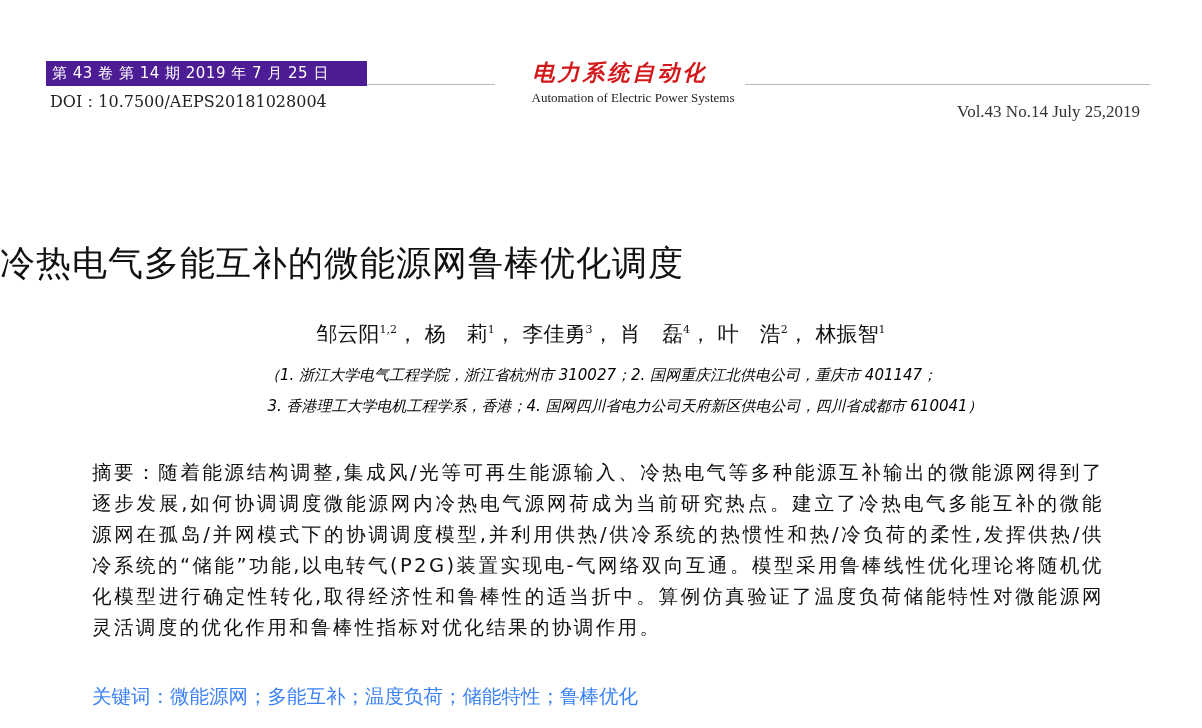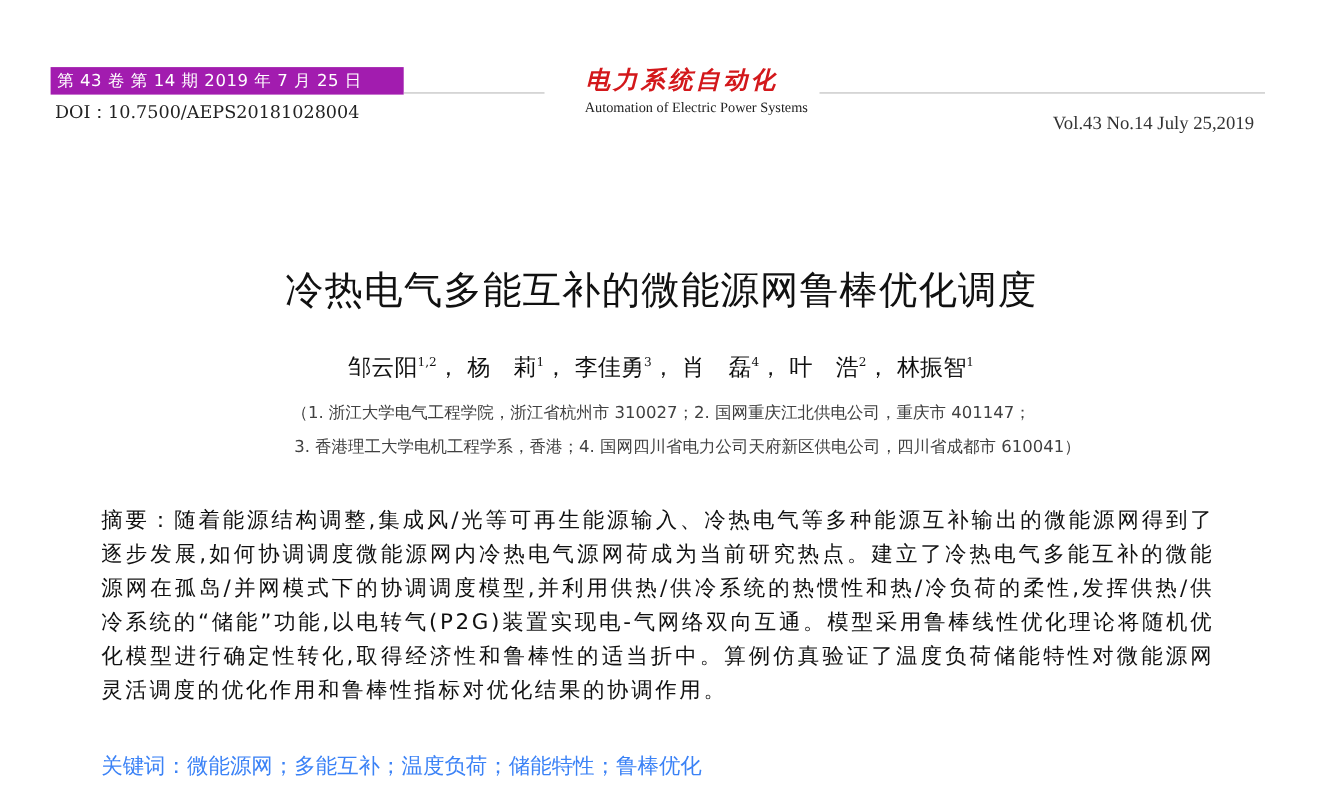--- a/index.html
+++ b/index.html
@@ -1,46 +1,46 @@
 <!DOCTYPE html>
 <html><head>
 <meta charset="utf-8">
 <style>
   html, body { margin: 0; padding: 0; background: #ffffff; }
   body { width: 1202px; height: 728px; position: relative; overflow: hidden; color: #1a1a1a; }
   .abs { position: absolute; }
   .issue-band {
-    left: 46px; top: 61px; width: 321px; height: 25px; background: #a21caf;
+    left: 46px; top: 61px; width: 321px; height: 25px; background: #4c1d95;
     color: #ffffff; font-family: "DejaVu Sans", sans-serif; font-size: 15px;
     line-height: 25px; padding-left: 6px; box-sizing: border-box; white-space: nowrap; letter-spacing: 0.5px;
   }
   .rule { height: 1px; background: #b9b9b9; }
   .doi {
     left: 50px; top: 92px; font-family: "DejaVu Serif", serif; font-size: 16px; color: #222; white-space: nowrap;
   }
   .journal-cn {
     left: 500px; top: 58px; width: 240px; text-align: center; color: #d3181b;
     font-family: "DejaVu Serif", serif; font-weight: bold; font-style: italic; font-size: 22px; letter-spacing: 3px;
   }
   .journal-en {
     left: 508px; top: 90px; width: 250px; text-align: center; font-family: "Liberation Serif", serif; font-size: 13px; color: #222;
   }
   .vol {
     left: 900px; top: 62px; width: 240px; text-align: right; font-family: "Liberation Serif", serif; font-size: 17px; color: #333; white-space: nowrap; margin-top: 40px;
   }
   .title {
-    left: 0; top: 240px; width: 1202px; text-align: center; font-family: "DejaVu Sans", sans-serif;
+    left: 0; top: 240px; width: 1202px; font-family: "DejaVu Sans", sans-serif;
     font-size: 35px; color: #111; letter-spacing: 1px;
   }
   .authors {
     left: 0; top: 320px; width: 1202px; text-align: center; font-family: "DejaVu Sans", sans-serif; font-size: 21px; color: #111;
   }
   .authors sup { font-size: 11px; vertical-align: super; font-family: "DejaVu Serif", serif; }
   .affil {
-    left: 0; width: 1202px; text-align: center; font-family: "DejaVu Sans", sans-serif; font-size: 15px; color: #404040; white-space: nowrap;
+    left: 0; width: 1202px; text-align: center; font-family: "DejaVu Sans", sans-serif; font-size: 15px; color: #000000; white-space: nowrap; font-style: italic;
   }
   .abstract {
     left: 92px; top: 457px; width: 1012px; font-family: "DejaVu Sans", sans-serif; font-size: 19.5px;
     line-height: 31px; color: #111; text-align: justify; letter-spacing: 2.4px;
   }
   .abstract-label { font-weight: normal; }
   .keywords {
     left: 92px; top: 683px; font-family: "DejaVu Sans", sans-serif; font-size: 19.5px; color: #3b82f6; white-space: nowrap;
   }
 </style>

